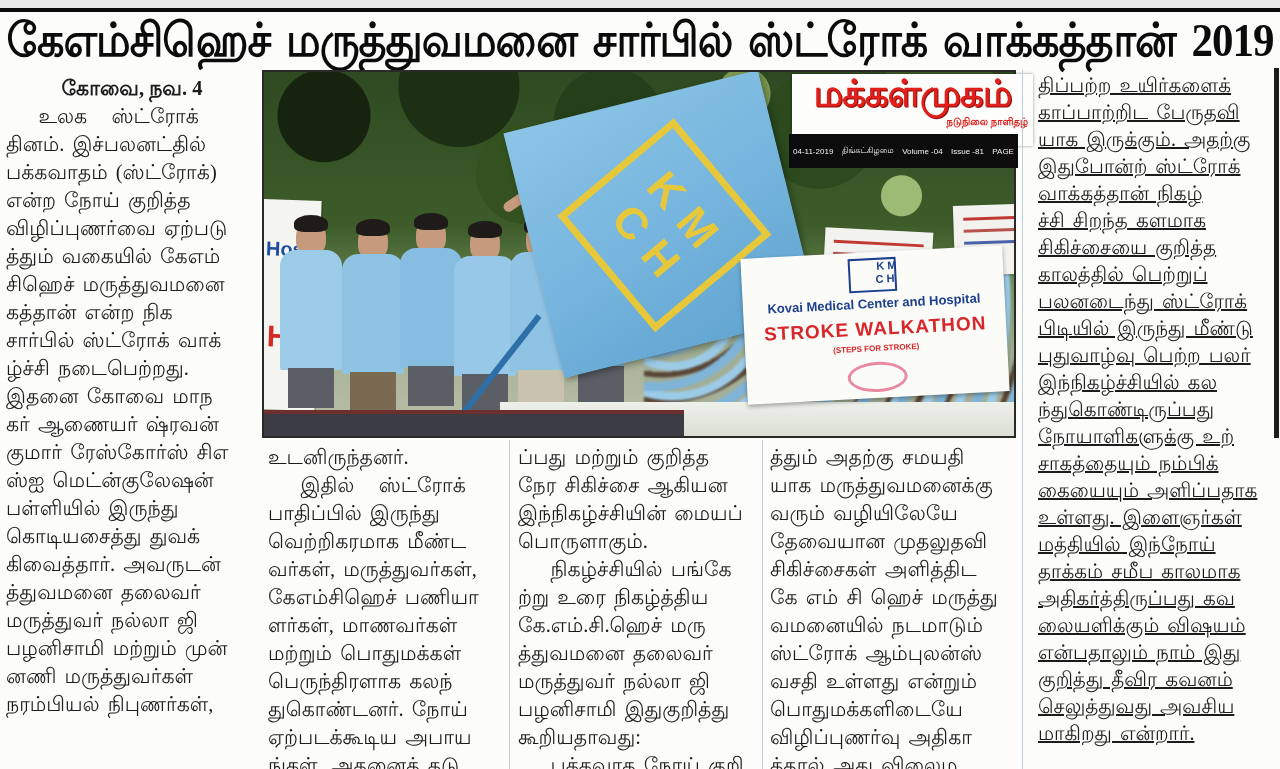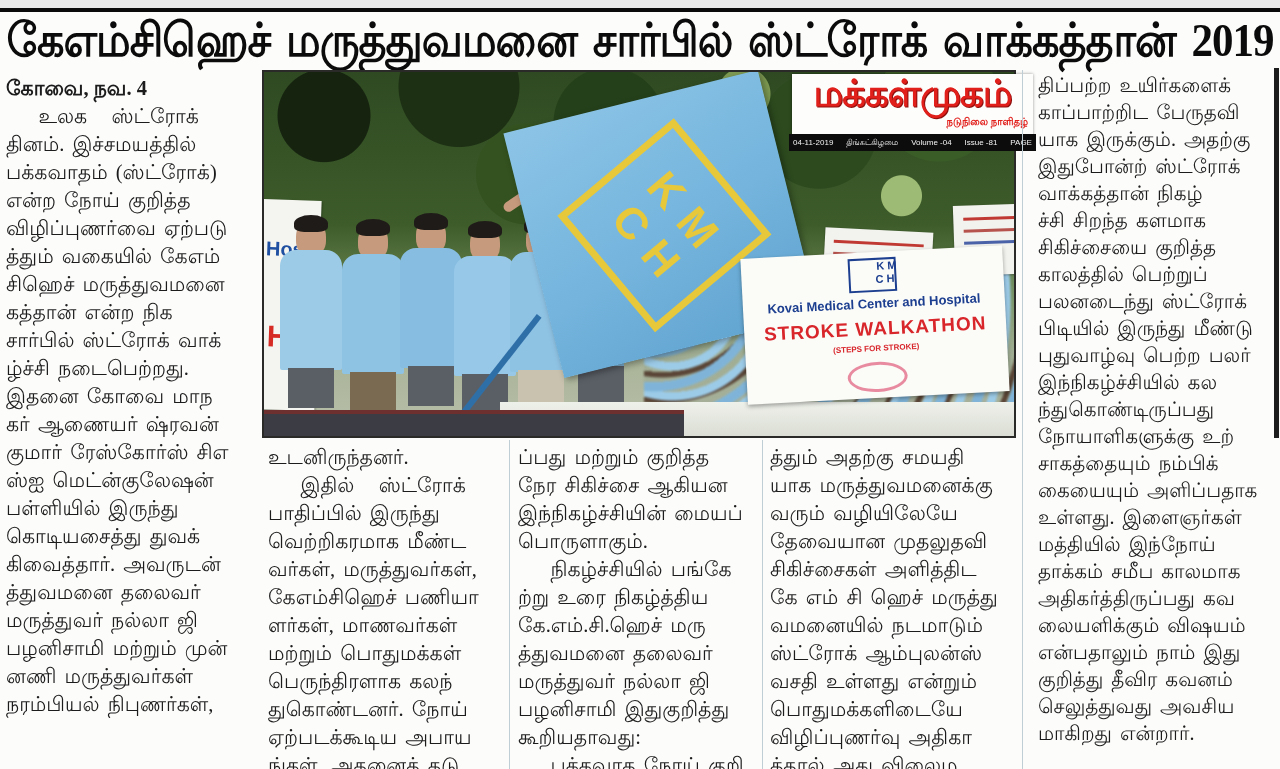--- a/index.html
+++ b/index.html
@@ -11,27 +11,27 @@
   .top-rule{position:absolute;left:0;top:0;width:1280px;height:4px;background:#0a0a0a;}
   .headline{
     position:absolute;left:0;top:4px;width:1280px;height:54px;
     font-size:43px;font-weight:bold;text-align:center;letter-spacing:-1px;
     word-spacing:6px;white-space:nowrap;color:#0b0b0b;line-height:54px;
     transform:scaleY(1.08);transform-origin:top;
   }
   
   .col{position:absolute;font-size:20.5px;line-height:28px;color:#1c1c1c;}
   .col .line{white-space:pre;word-spacing:3px;height:28px;overflow:hidden;}
-  .dateline{font-weight:bold;text-align:left;white-space:pre;height:28px;}
+  .dateline{font-weight:bold;text-align:center;white-space:pre;height:28px;}
   #col1{left:6px;top:66px;width:252px;}
   #col2{left:268px;top:436px;width:236px;line-height:27.5px;}
   #col3{left:518px;top:436px;width:238px;line-height:27.5px;}
   #col4{left:770px;top:436px;width:240px;line-height:27.5px;}
   #col5{left:1038px;top:64px;width:238px;font-size:20px;line-height:27px;}
-  #col5 .line{height:27px;}
+  #col5 .line{height:27px;text-decoration:underline;}
   .vrule{position:absolute;width:1px;background:#bfcdd4;}
   #rule-a{left:509px;top:432px;height:332px;}
   #rule-b{left:762px;top:432px;height:332px;}
   #rule-c{left:1022px;top:62px;height:702px;}
   .bottom-rule{position:absolute;left:0;top:764px;width:1280px;height:2px;background:#ccd7db;}
   .scan-line{position:absolute;left:1274px;top:60px;width:5px;height:370px;background:#1c1c1c;}
 
   
   .photo{
     position:absolute;left:262px;top:62px;width:754px;height:368px;
@@ -106,38 +106,38 @@
   .ppl5{left:246px;bottom:26px;} .ppl5 .legs{background:#c9c2ae;}
   .ppl6{left:306px;bottom:30px;width:54px;} .ppl6 .torso{width:54px;background:#83b9dd;}
   .arm{left:236px;top:118px;width:52px;height:10px;background:#c69a7c;border-radius:6px;transform:rotate(-34deg);}
 
   
   .masthead{position:absolute;left:792px;top:66px;width:241px;height:78px;font-family:"Liberation Sans",sans-serif;}
   .mast-box{position:absolute;left:0;top:0;width:241px;height:72px;background:#fdfdfc;box-shadow:0 0 3px rgba(0,0,0,.4);}
   .mast-title{position:absolute;left:0;top:-2px;width:241px;text-align:center;color:#e11f1b;font-weight:bold;font-size:37px;
     text-shadow:1px 1px 0 #8c0f0c;letter-spacing:-1px;font-family:"Liberation Serif",serif;}
   .mast-tag{position:absolute;right:5px;top:42px;color:#e11f1b;font-weight:bold;font-size:10px;}
-  .mast-bar{position:absolute;left:-3px;top:60px;width:247px;height:17px;background:#0c0c0c;color:#f2f2f2;
-    display:flex;align-items:center;justify-content:space-between;padding:0 4px;box-sizing:border-box;font-size:8px;}
+  .mast-bar{position:absolute;left:-3px;top:60px;width:229px;height:17px;background:#0c0c0c;color:#f2f2f2;
+    display:flex;align-items:center;justify-content:space-between;padding:17px 4px;box-sizing:border-box;font-size:8px;}
   .mast-bar span{white-space:nowrap;}
 </style>
 </head>
 <body>
 
 <div class="page">
 
   <div class="top-rule"></div>
 
   <div class="headline">கேஎம்சிஹெச் மருத்துவமனை சார்பில் ஸ்ட்ரோக் வாக்கத்தான் 2019</div>
 
   <div class="col" id="col1">
     <div class="dateline">கோவை, நவ. 4</div>
     <div>
         <div class="line">    உலக   ஸ்ட்ரோக்</div>
-        <div class="line">தினம். இச்சமயத்தில்</div>
+        <div class="line">தினம். இச்பலனட்தில்</div>
         <div class="line">பக்கவாதம் (ஸ்ட்ரோக்)</div>
         <div class="line">என்ற நோய் குறித்த</div>
         <div class="line">விழிப்புணர்வை ஏற்படு</div>
         <div class="line">த்தும் வகையில் கேஎம்</div>
         <div class="line">சிஹெச் மருத்துவமனை</div>
         <div class="line">கத்தான் என்ற நிக</div>
         <div class="line">சார்பில் ஸ்ட்ரோக் வாக்</div>
         <div class="line">ழ்ச்சி நடைபெற்றது.</div>
         <div class="line">இதனை கோவை மாந</div>
         <div class="line">கர் ஆணையர் ஷ்ரவன்</div>

